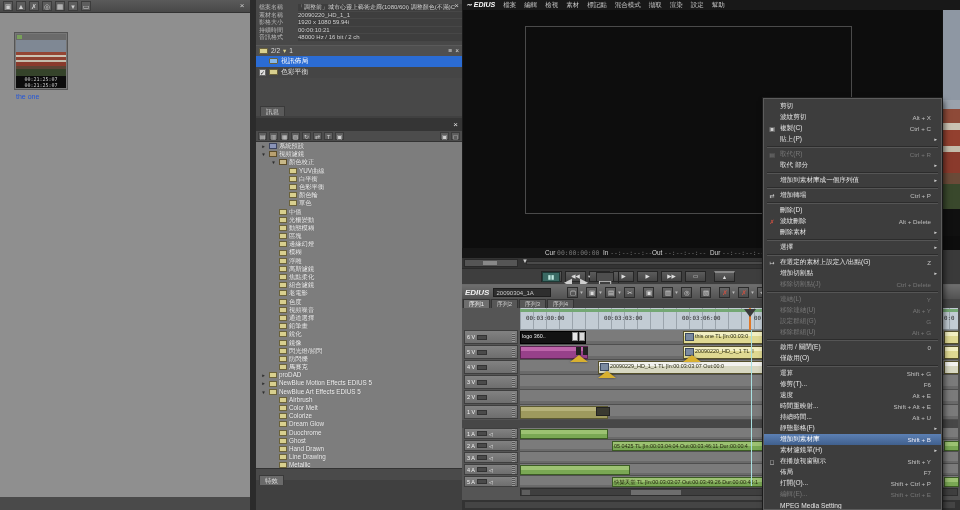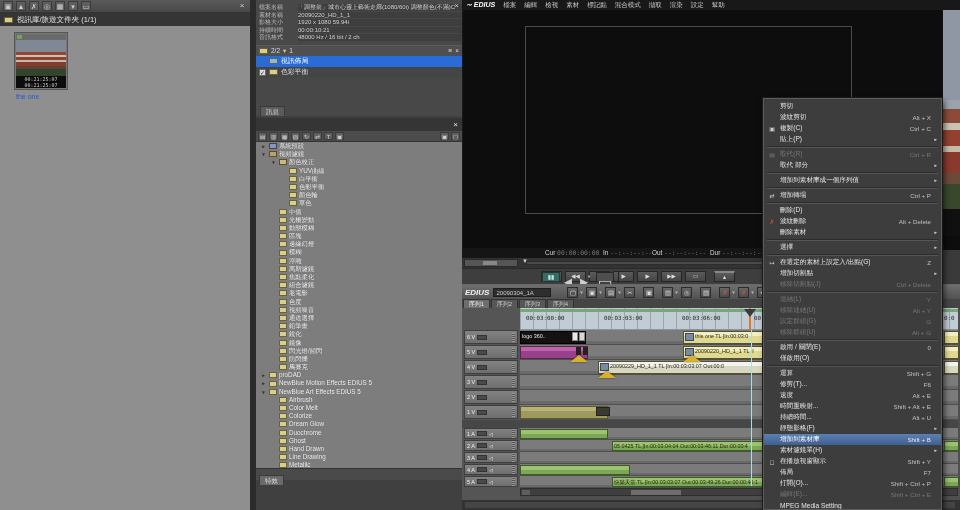--- a/index.html
+++ b/index.html
@@ -114,24 +114,20 @@
   <div class="tb">
     <span class="ico">▣</span>
       <span class="ico">▲</span>
       <span class="ico">✗</span>
       <span class="ico">◎</span>
       <span class="ico">▦</span>
       <span class="ico">▾</span>
       <span class="ico">▭</span>
     <span class="ico" style="margin-left:auto;border:none;background:none;font-size:8px">×</span>
   </div>
-  <div class="winhdr">
-    <span class="fold"></span>
-    <span>視訊庫/旅遊文件夾 (1/1)</span>
-  </div>
   <div class="bincontent" style="height:484px">
     <div class="abs thumbcard">
       <div class="thumbtop">
           <i></i>
         </div>
       <div class="thumbimg"></div>
       <div class="thumbtc mono">00:21:25:07</div>
       <div class="thumbtc mono">00:21:25:07</div>
     </div>
     <div class="abs binlabel" style="left:16px;top:93px">the one</div>

